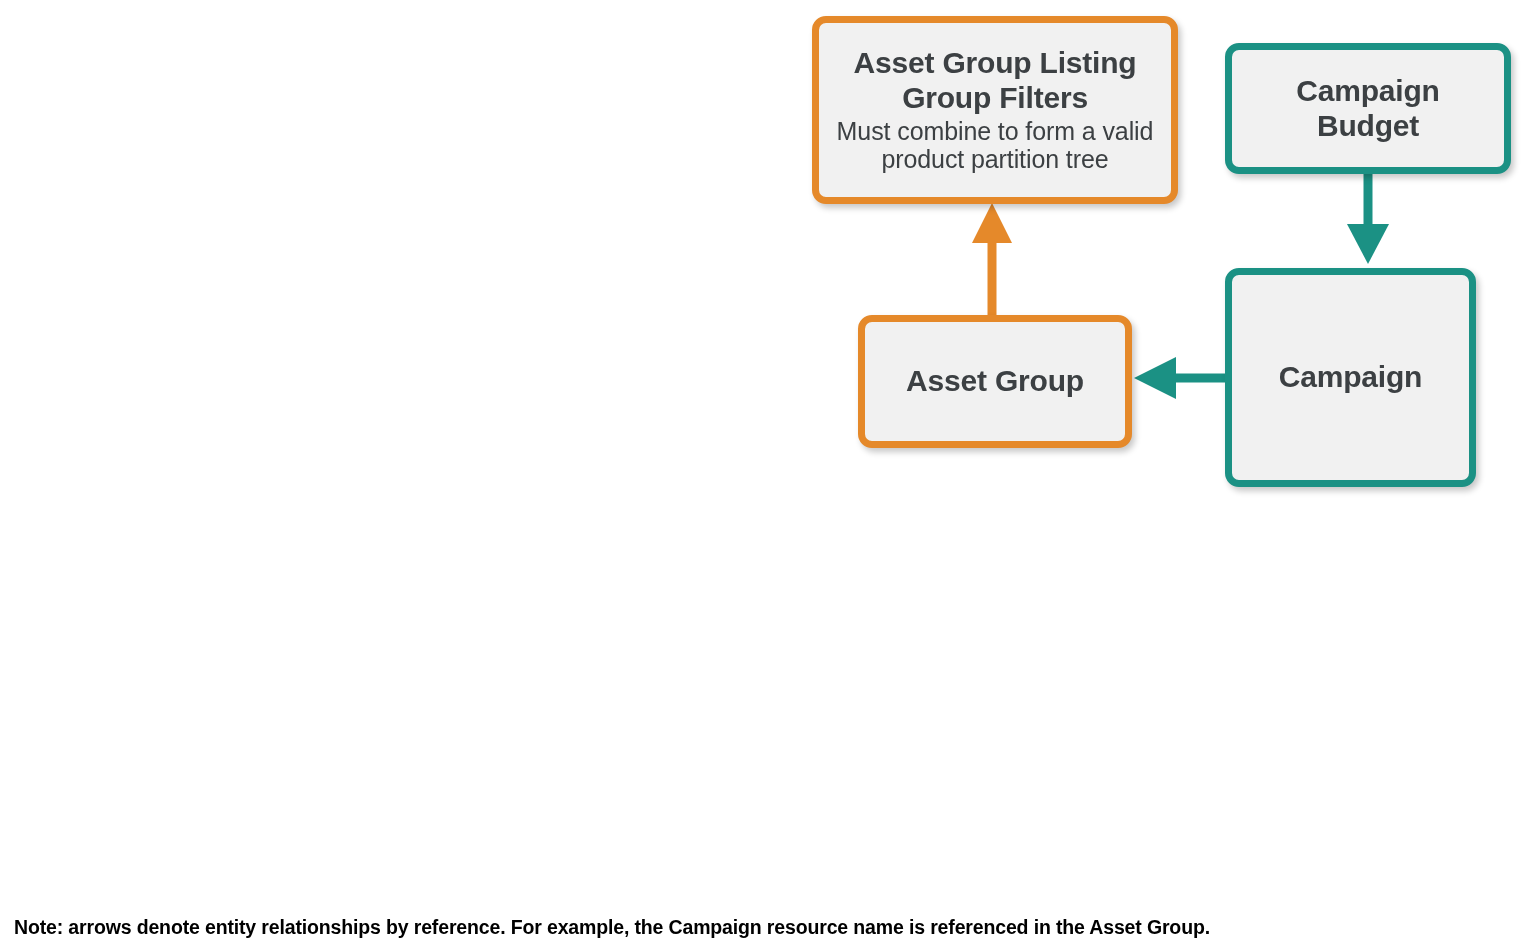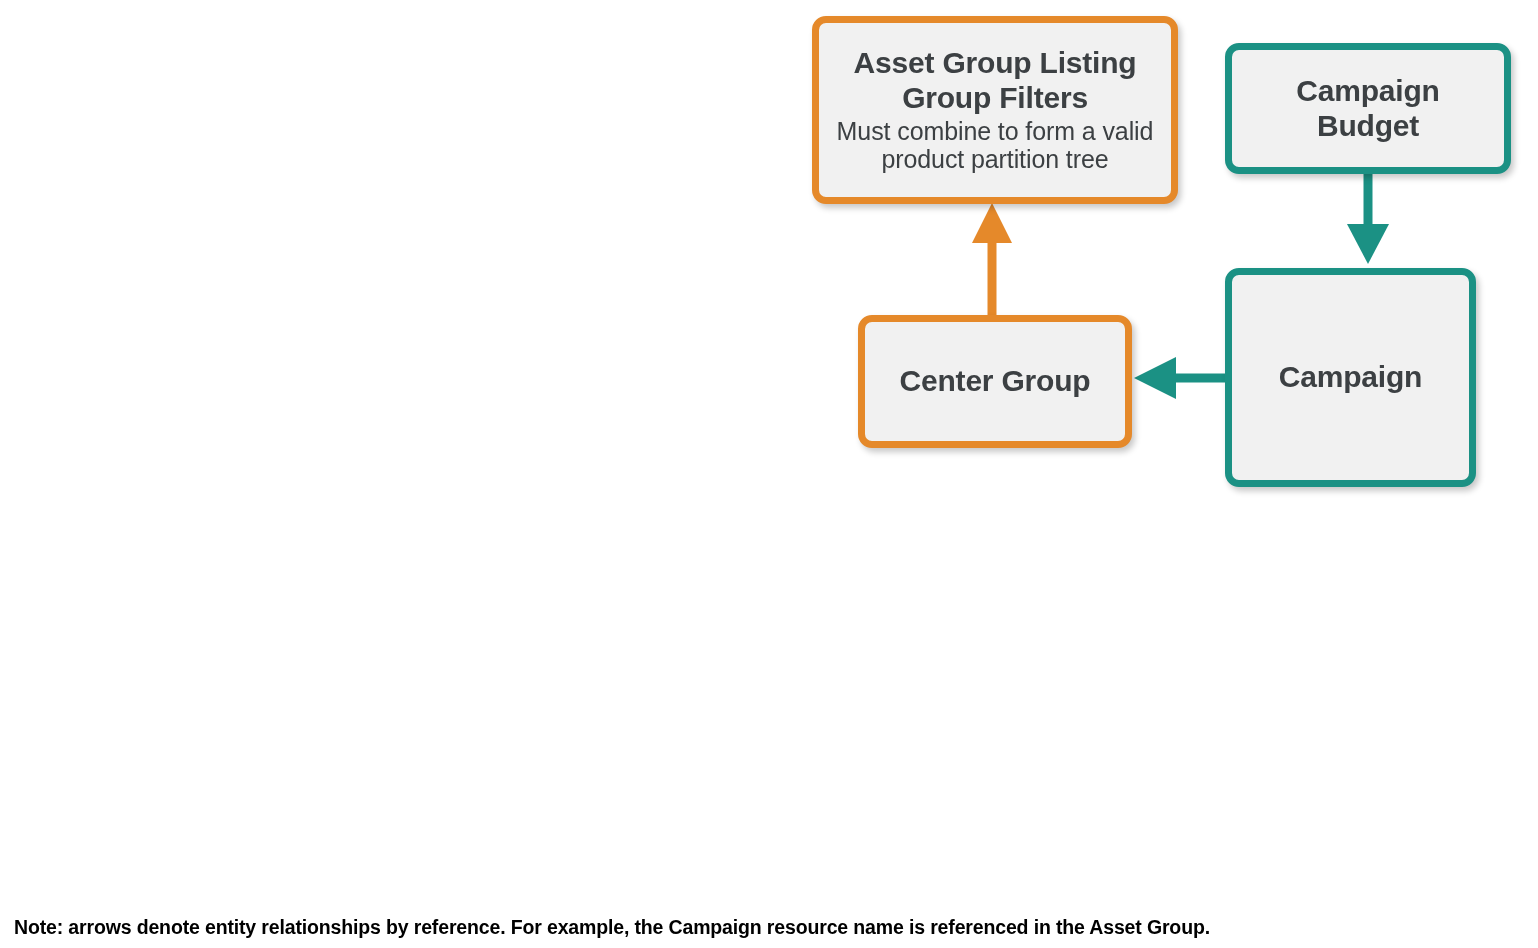--- a/index.html
+++ b/index.html
@@ -107,21 +107,21 @@
   <div class="node orange" id="node-aglgf">
     <div class="node-title">Asset Group Listing Group Filters</div>
     <div class="node-sub">Must combine to form a valid product partition tree</div>
   </div>
 
   <div class="node teal" id="node-budget">
     <div class="node-title">Campaign Budget</div>
   </div>
 
   <div class="node orange" id="node-assetgp">
-    <div class="node-title">Center Group</div>
+    <div class="node-title">Asset Group</div>
   </div>
 
   <div class="node teal" id="node-campaign">
     <div class="node-title">Campaign</div>
   </div>
 
   <div class="footnote">Note: arrows denote entity relationships by reference. For example, the Campaign resource name is referenced in the Asset Group.</div>
 
 </div>
 

